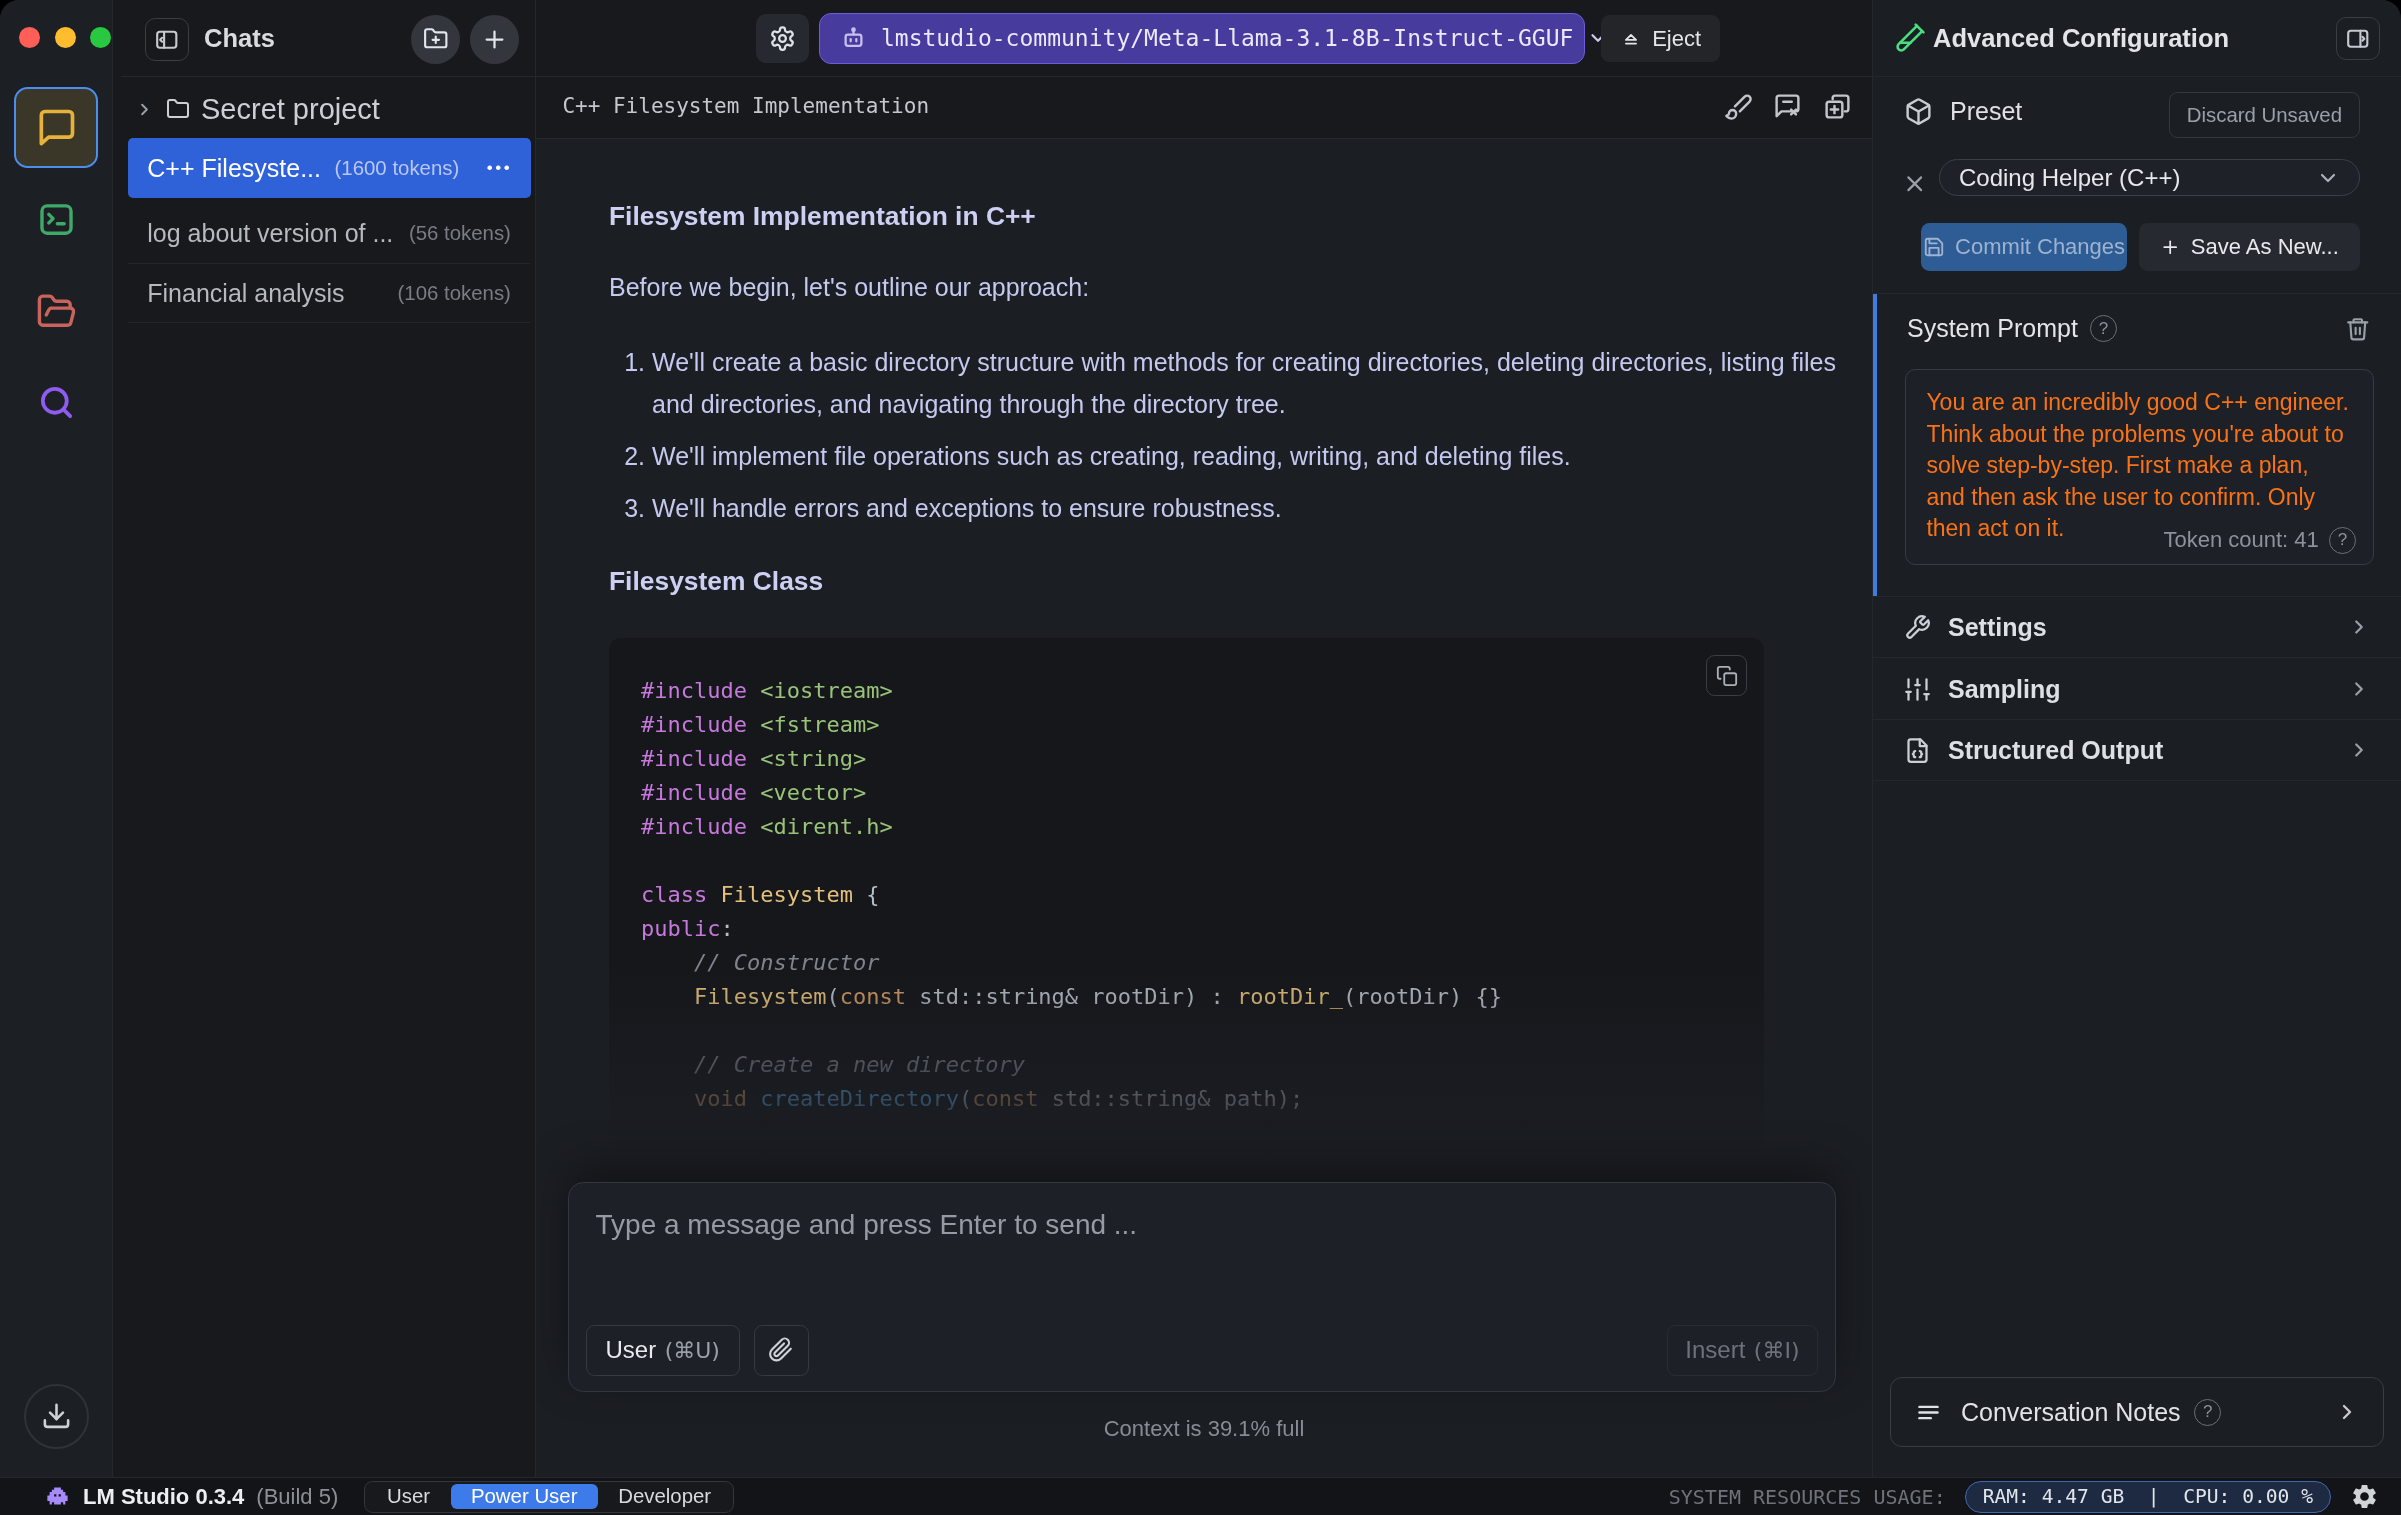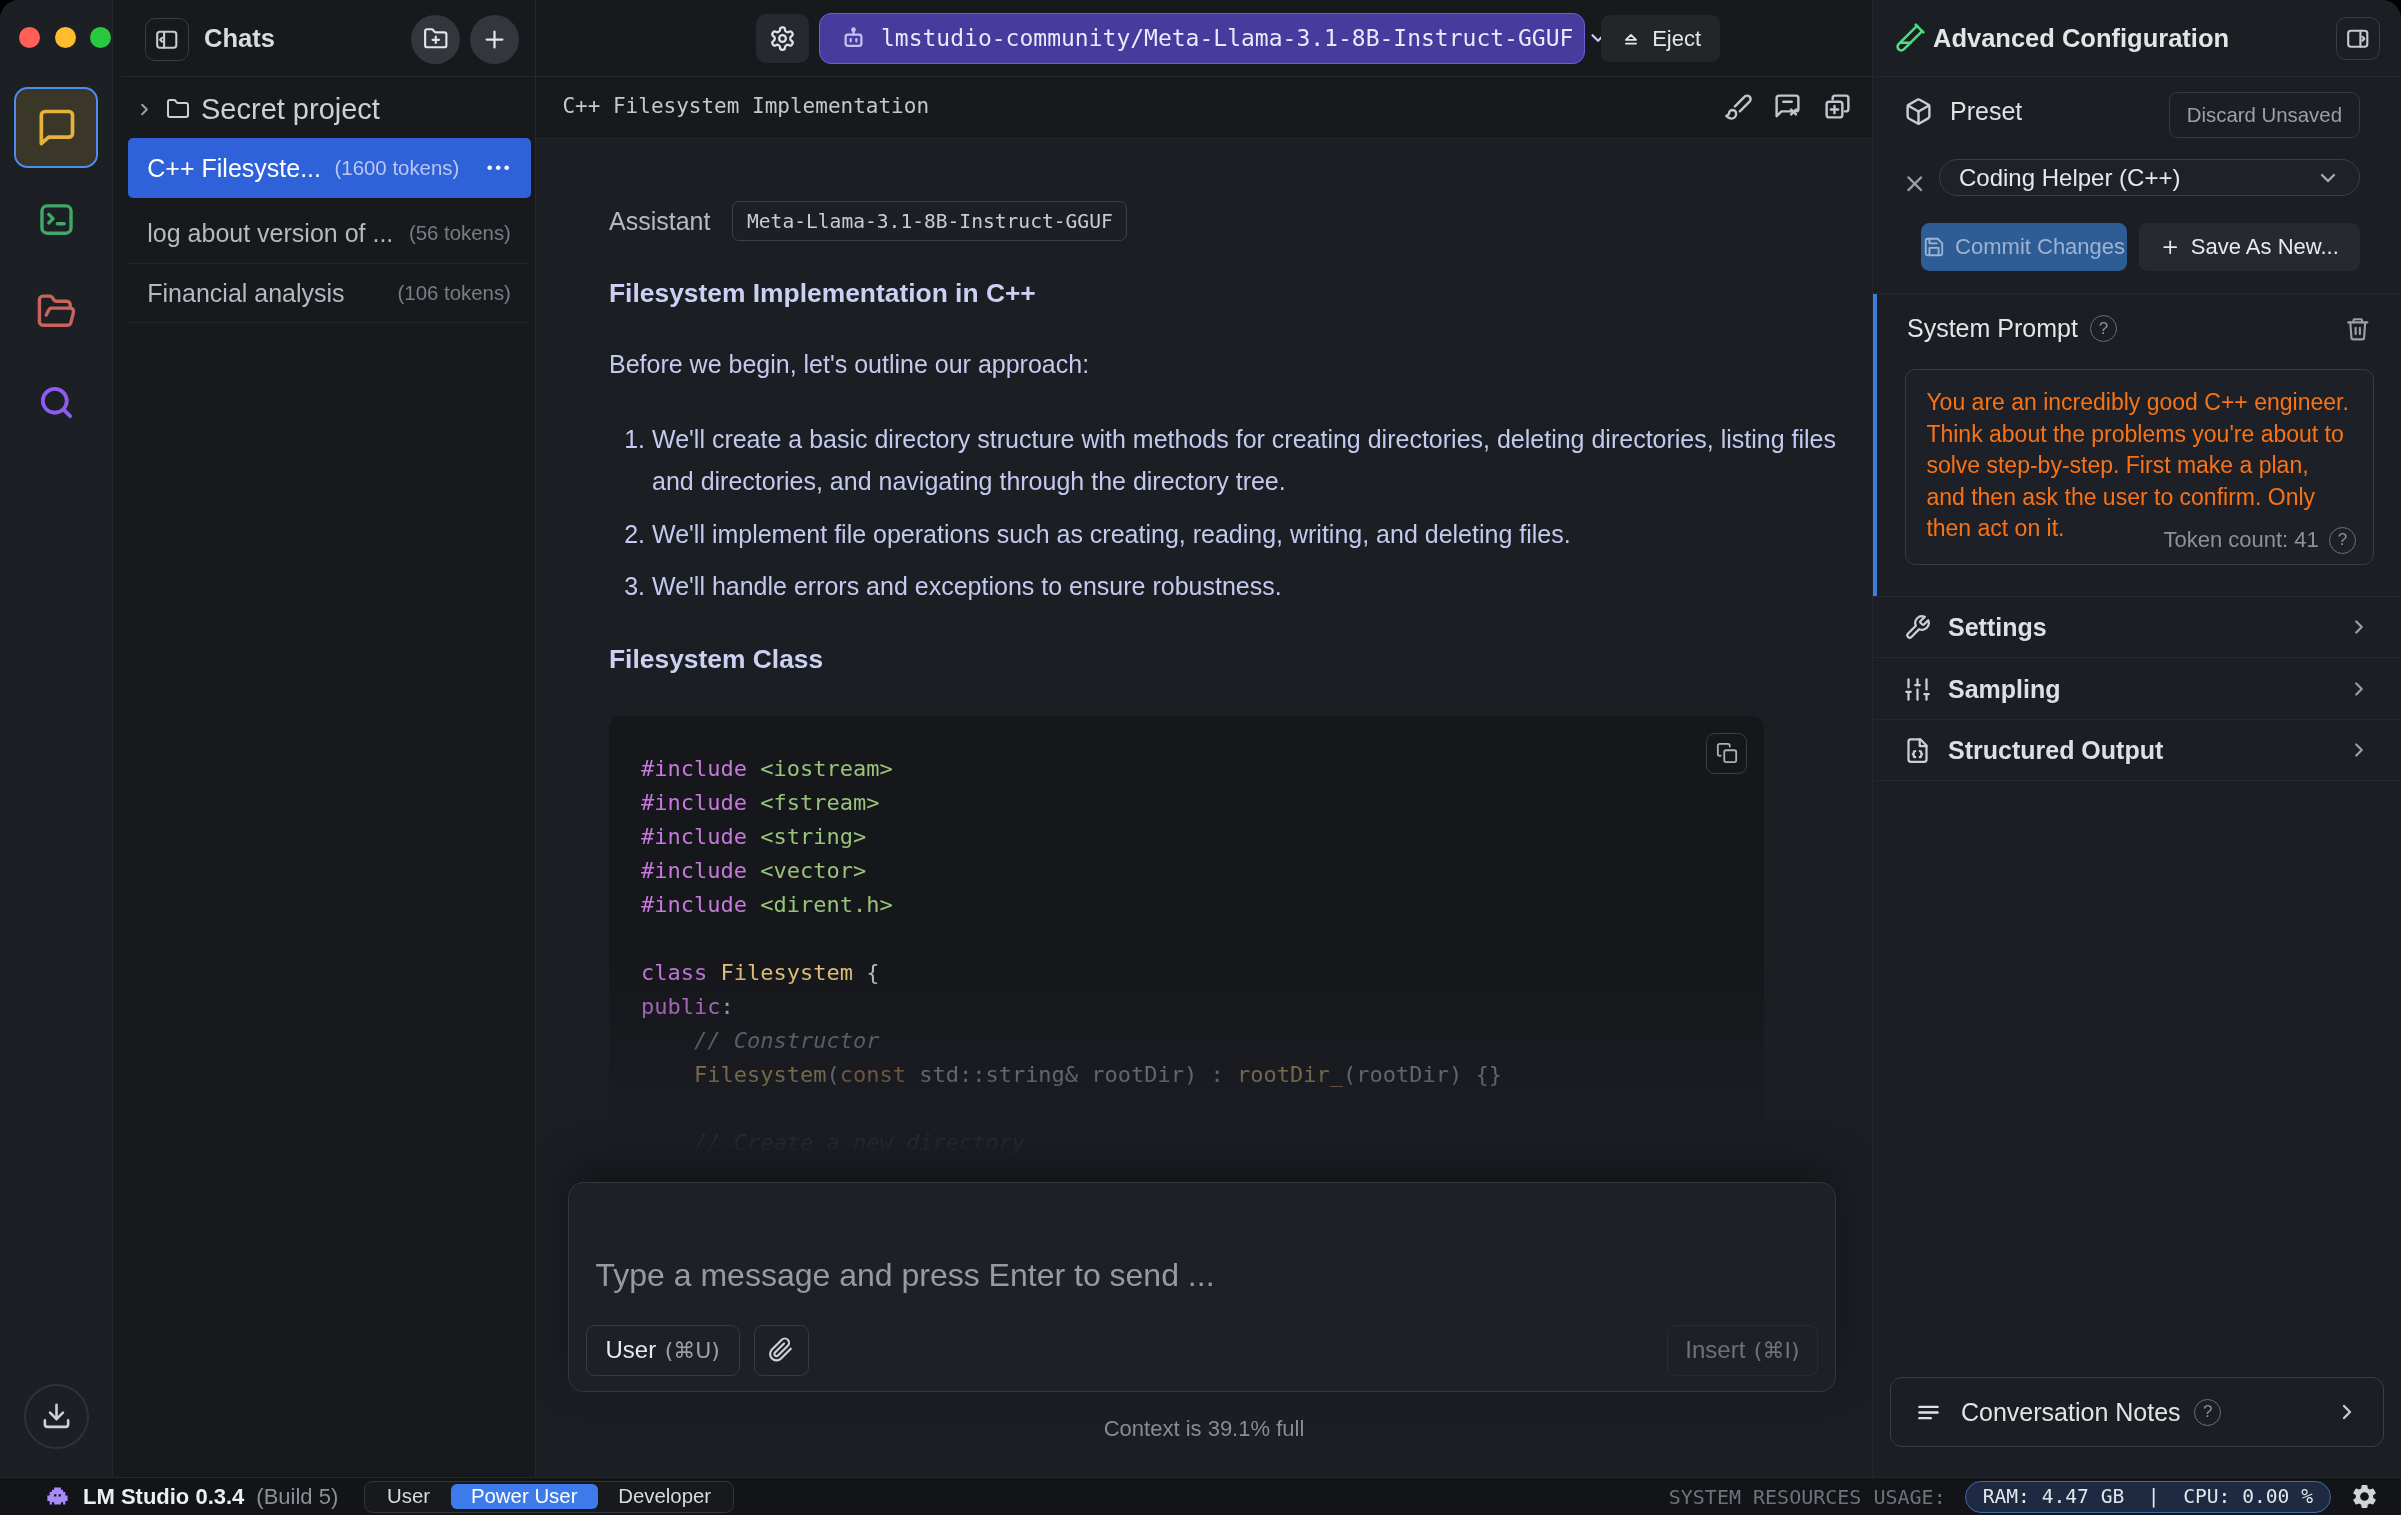--- a/index.html
+++ b/index.html
@@ -76,21 +76,21 @@
   #approach-list li{font-size:25px;line-height:42px;color:#c5c8ef;margin-bottom:10.2px;}
   .codeblock{position:relative;width:1155px;height:528px;background:#15171b;border-radius:12px;padding:36px 0 0 32px;box-sizing:border-box;overflow:hidden;}
   .code-line{font-family:"DejaVu Sans Mono",monospace;font-size:22px;line-height:34px;white-space:pre;color:#b8bec8;}
   .tk-kw{color:#c678dd;} .tk-str{color:#98c379;} .tk-type{color:#e5c07b;} .tk-cmt{color:#7f848e;font-style:italic;}
   .tk-fn{color:#61afef;} .tk-kw2{color:#d19a66;} .tk-p{color:#b8bec8;}
   .copy-btn{position:absolute;right:17px;top:17px;width:41px;height:41px;border:1.7px solid #3a3e46;border-radius:8.5px;box-sizing:border-box;display:flex;align-items:center;justify-content:center;color:#aab0b8;background:#15171b;}
   .fade{position:absolute;left:0;top:826px;width:100%;height:230px;background:linear-gradient(to bottom,rgba(27,30,35,0),#1b1e23 85%);pointer-events:none;}
   .below-fade{position:absolute;left:0;top:1047px;width:100%;height:290px;background:#1b1e23;}
 
   .input-box{position:absolute;left:31.5px;top:1042px;width:1268px;height:210px;background:#1d2026;border:1.7px solid #33373e;border-radius:15.3px;box-sizing:border-box;box-shadow:0 -15.3px 43px rgba(0,0,0,.35);}
-  .placeholder{position:absolute;left:27px;top:25.5px;font-size:32px;color:#969ba3;margin-top:48px;}
+  .placeholder{position:absolute;left:27px;top:25.5px;font-size:28px;color:#969ba3;}
   .input-controls{position:absolute;left:17px;right:17px;bottom:15.3px;display:flex;align-items:center;}
   .role-btn{height:51px;padding:0 19px;border:1.7px solid #363a41;border-radius:8.5px;box-sizing:border-box;display:flex;align-items:center;gap:8.5px;font-size:24px;color:#e8eaee;}
   .shortcut{font-size:22px;color:#9aa0a8;font-family:"DejaVu Sans","Liberation Sans",sans-serif;}
   .clip-btn{width:55px;height:51px;border:1.7px solid #363a41;border-radius:8.5px;box-sizing:border-box;display:flex;align-items:center;justify-content:center;color:#cfd3d8;margin-left:13.6px;}
   .insert-hint{margin-left:auto;height:51px;padding:0 17px;border:1.7px solid rgba(255,255,255,.05);border-radius:8.5px;box-sizing:border-box;display:flex;align-items:center;gap:8.5px;font-size:24px;color:#6d727a;}
   .insert-hint .shortcut{color:#6d727a;}
   .context-line{position:absolute;left:0;top:1276px;width:100%;text-align:center;font-size:22px;color:#878c94;}
 
   
   .adv-header{position:absolute;left:0;top:0;width:100%;height:77px;border-bottom:1.7px solid #24272c;box-sizing:border-box;}
@@ -316,24 +316,20 @@
               <rect x="3" y="8" width="13" height="13" rx="2"></rect>
               <path d="M9.5 11.5v6"></path>
               <path d="M6.5 14.5h6"></path>
             </svg>
         </span>
       </div>
     </div>
 
     <div class="chat-content">
       <div class="msg">
-        <div class="assistant-row">
-          <span class="assistant-label">Assistant</span>
-          <span class="model-badge">Meta-Llama-3.1-8B-Instruct-GGUF</span>
-        </div>
         <h3>Filesystem Implementation in C++</h3>
         <p>Before we begin, let's outline our approach:</p>
         <ol id="approach-list">
             <li>We'll create a basic directory structure with methods for creating directories, deleting directories, listing files and directories, and navigating through the directory tree.</li>
             <li>We'll implement file operations such as creating, reading, writing, and deleting files.</li>
             <li>We'll handle errors and exceptions to ensure robustness.</li>
           </ol>
         <h3>Filesystem Class</h3>
         <div class="codeblock">
           <div id="code-lines">

